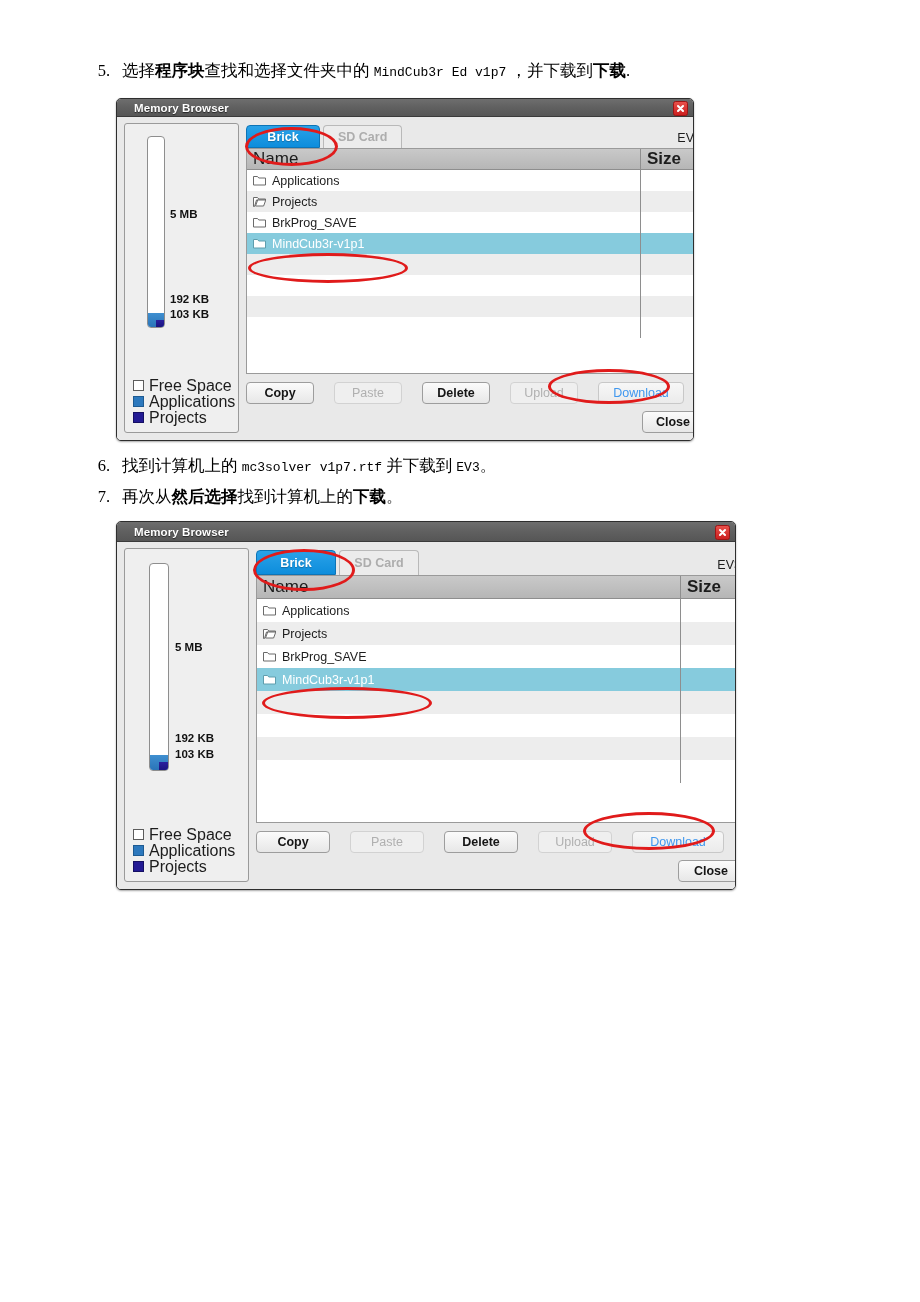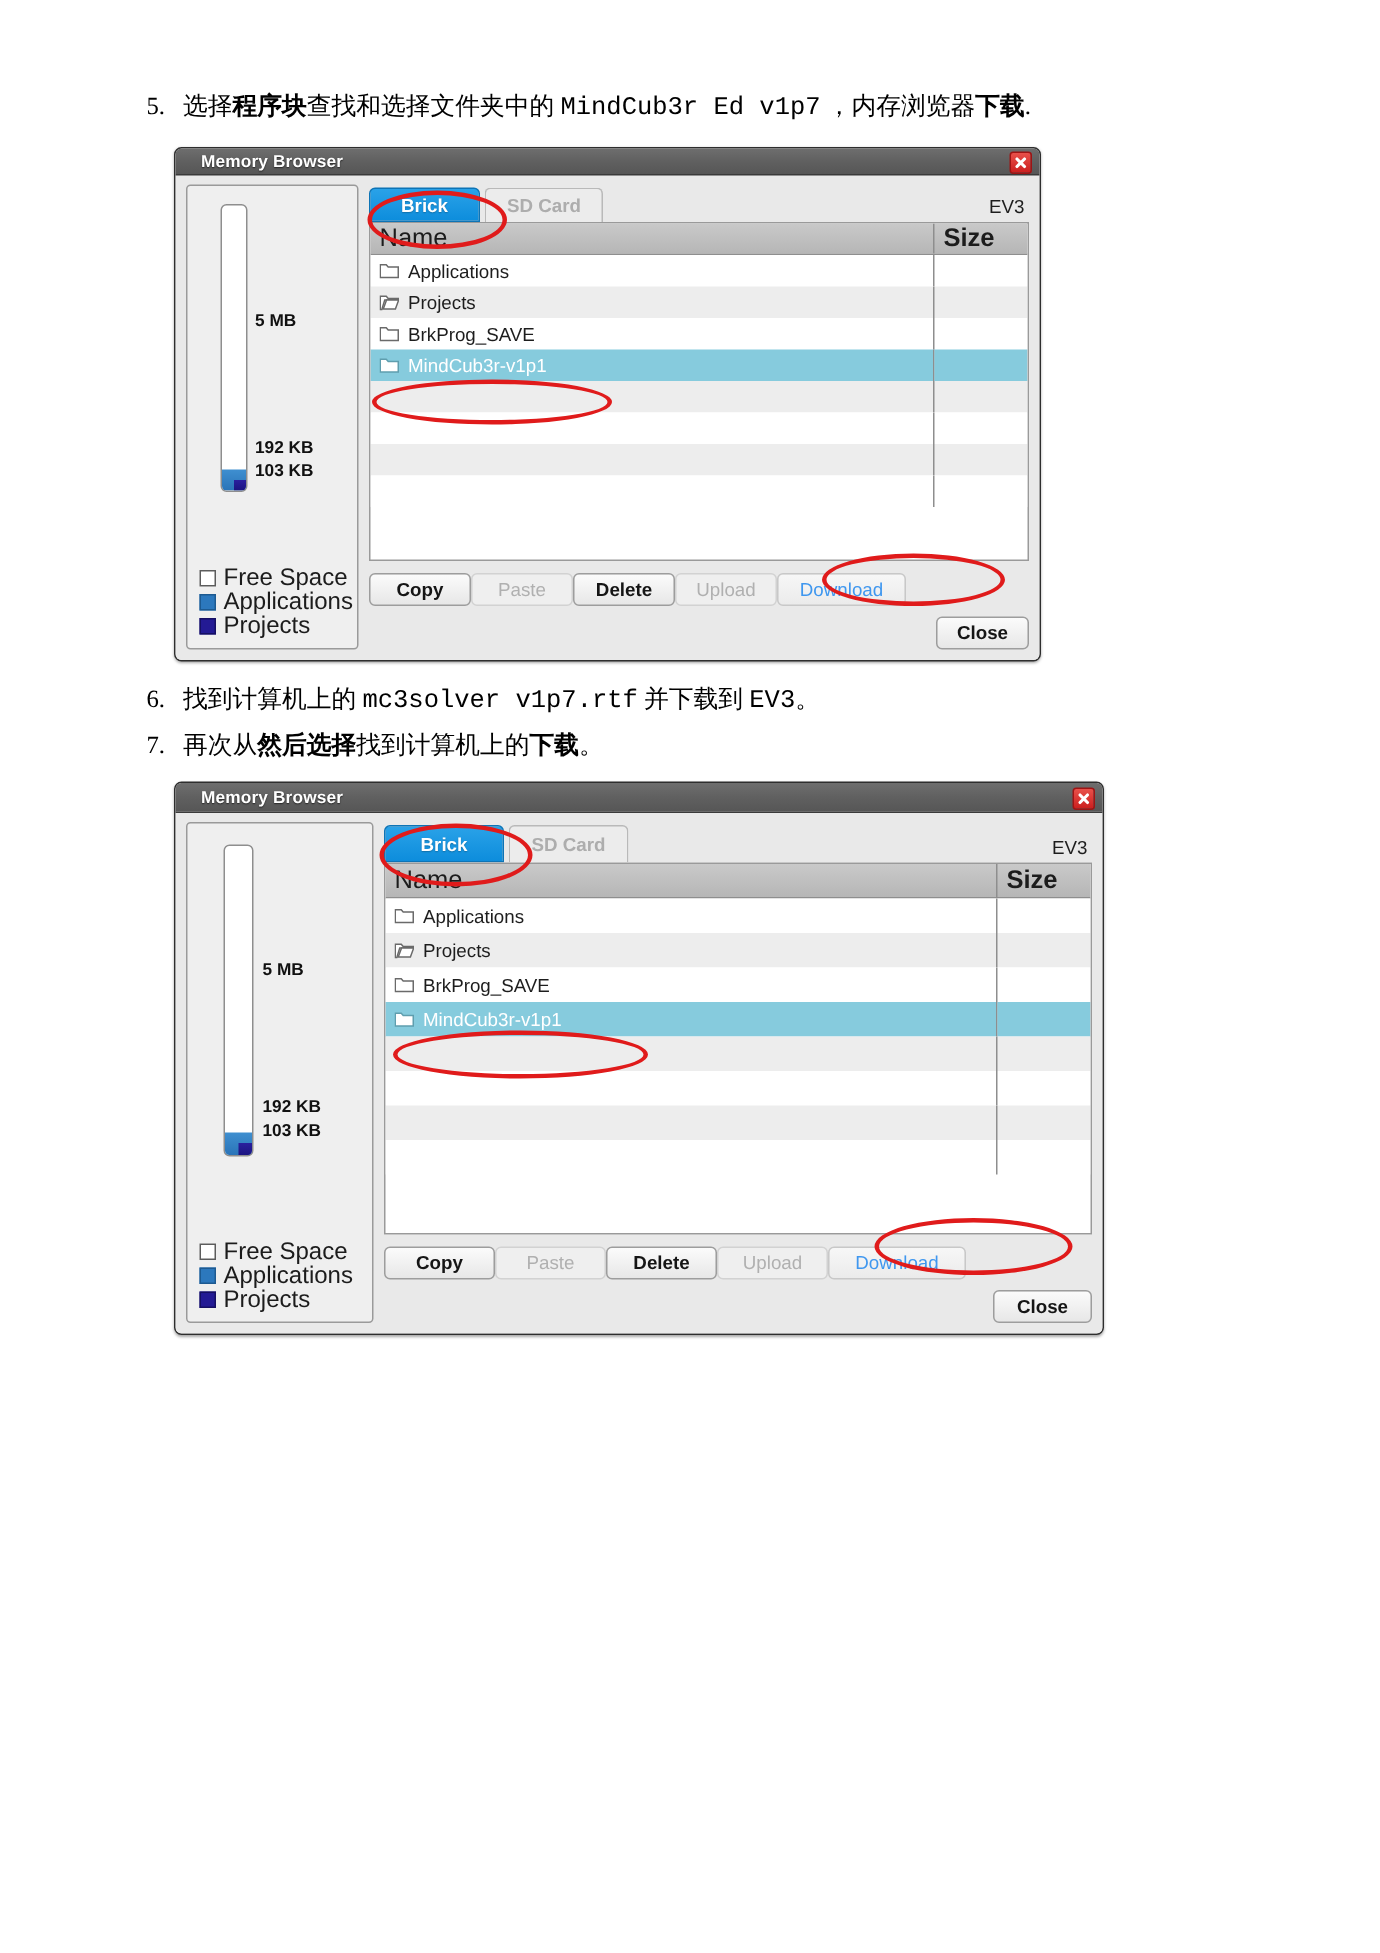--- a/index.html
+++ b/index.html
@@ -26,21 +26,21 @@
     line-height: 22px;
     white-space: pre;
   }
   .step .num {
     width: 26px;
     text-align: right;
     margin-right: 12px;
     font-family: "Liberation Serif", serif;
   }
   .step .txt { font-family: "Liberation Serif", serif; }
-  .mono { font-family: "Liberation Mono", monospace; font-size: 17px; }
+  .mono { font-family: "Liberation Mono", monospace; font-size: 13px; }
   .b { font-weight: bold; }
 
   
   .dialog {
     position: absolute;
     box-sizing: border-box;
     background: #e8e8e8;
     border: 1px solid #2e2e2e;
     border-radius: 5px;
     box-shadow: 0 1px 2px rgba(0,0,0,.35);
@@ -276,21 +276,21 @@
     background: linear-gradient(to bottom,#fbfbfb,#e7e7e7);
     border: 1px solid #9d9d9d;
     border-radius: 4px;
     font-family: "Liberation Sans", sans-serif;
     font-size: 12.5px;
     font-weight: bold;
     color: #151515;
     display: flex;
     align-items: center;
     justify-content: center;
-    margin-right: 0;
+    margin-right: 20px;
     cursor: pointer;
     white-space: nowrap;
   }
   .btn.disabled {
     color: #b0b0b0;
     background: #efefef;
     border-color: #d2d2d2;
     font-weight: normal;
     cursor: default;
   }
@@ -315,21 +315,21 @@
     border-radius: 50%;
     pointer-events: none;
     box-sizing: border-box;
   }
 </style>
 </head>
 <body>
 
 <div class="step" style="left:84px; top:60px;">
   <span class="num">5.</span>
-  <span class="txt"><span>选择</span><span class="b">程序块</span><span>查找和选择文件夹中的 </span><span class="mono">MindCub3r Ed v1p7</span><span> ，内存浏览器</span><span class="b">下载</span><span>.</span></span>
+  <span class="txt"><span>选择</span><span class="b">程序块</span><span>查找和选择文件夹中的 </span><span class="mono">MindCub3r Ed v1p7</span><span> ，并下载到</span><span class="b">下载</span><span>.</span></span>
 </div>
 
 <div class="dialog" style="left:116px; top:98px; width:578px; height:343px;">
 
   <div class="titlebar">
     <span class="title">Memory Browser</span>
     <div class="close-x">
       <svg width="9" height="9" viewBox="0 0 9 9" aria-hidden="true">
         <path d="M2 2 L7 7 M7 2 L2 7" stroke="#ffffff" stroke-width="2.1" stroke-linecap="round" fill="none"></path>
       </svg>

